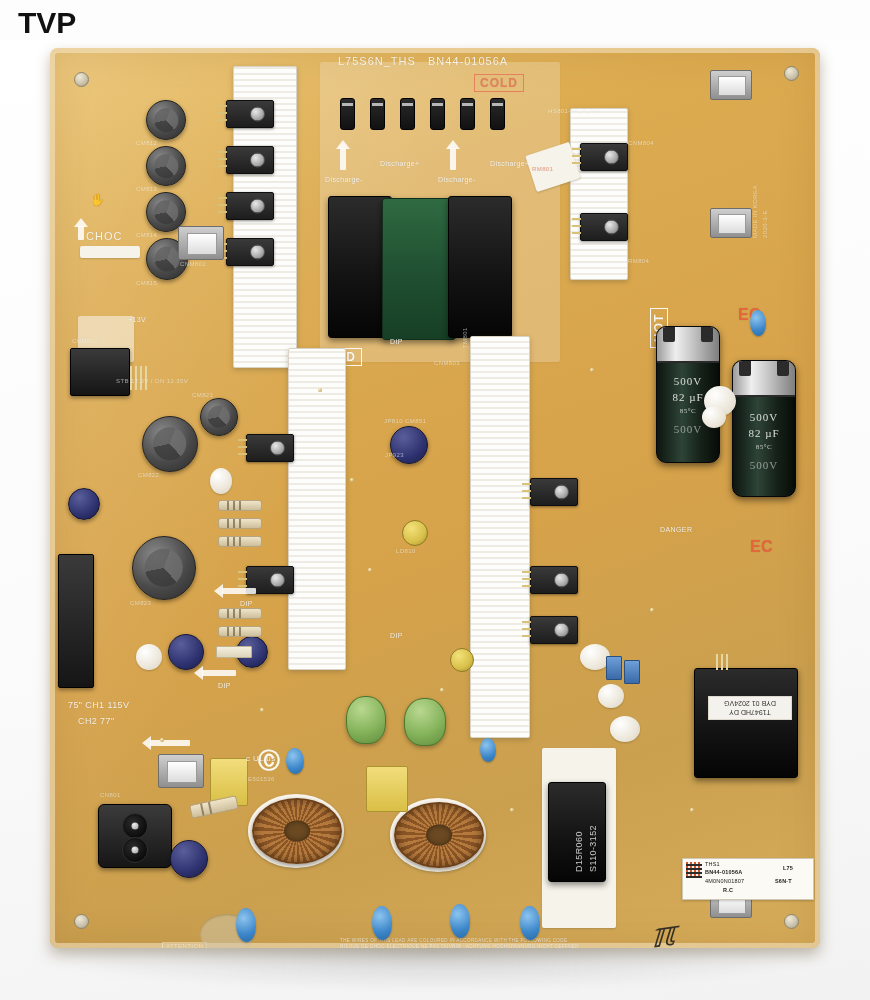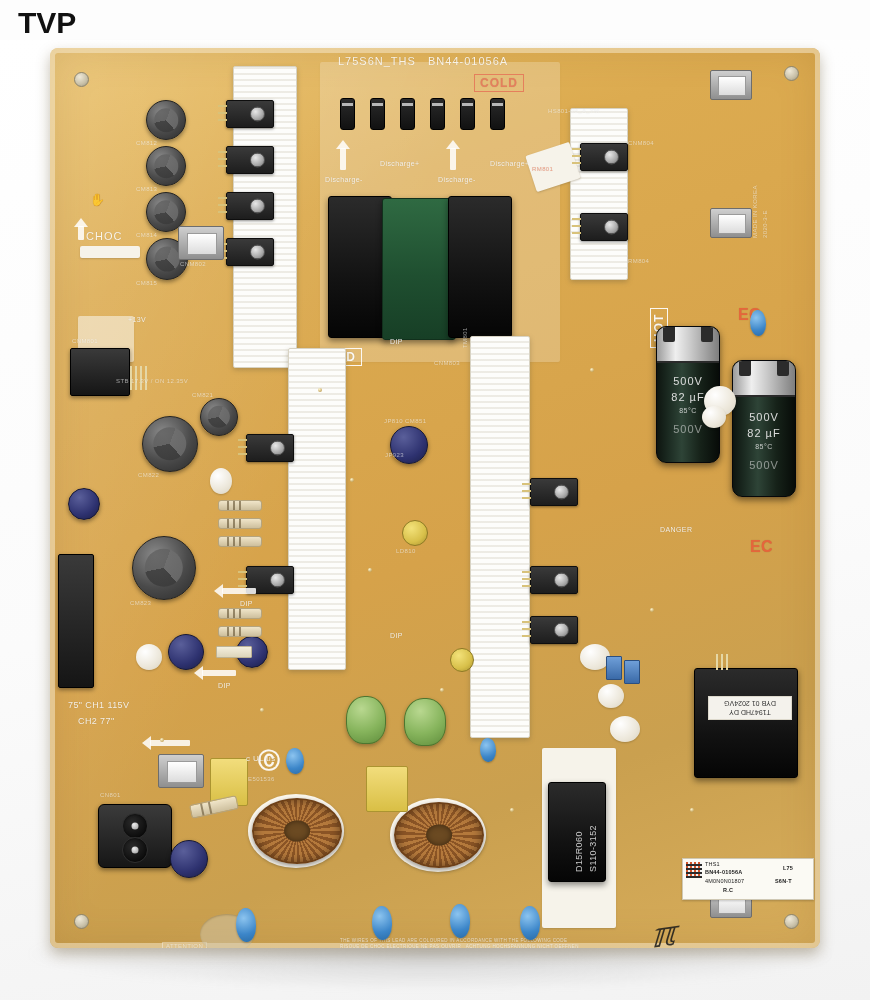--- a/index.html
+++ b/index.html
@@ -126,21 +126,21 @@
     position:absolute;left:0;top:0;width:100%;height:34px;
     background:linear-gradient(90deg,#9b9b9b,#efefef 30%,#c9c9c9 55%,#7e7e7e 100%);
     border-bottom:2px solid #2a2a2a;
   }
   .bigcap .clip{
     position:absolute;top:-5px;width:12px;height:20px;background:#2b2b2b;border-radius:2px;
   }
   .bigcap .txt{
     position:absolute;left:0;width:100%;text-align:center;
     color:#e9e9e9;font-size:11px;letter-spacing:1px;
-    font-family:Liberation Sans, sans-serif;opacity:.92;
+    font-family:Liberation Serif, serif;opacity:.92;
   }
   .bigcap .txt.small{font-size:7px;letter-spacing:.5px;opacity:.8;}
 
   
   .to220{
     position:absolute;width:46px;height:26px;border-radius:2px;
     background:linear-gradient(180deg,#3a3a3a,#1d1d1d);
     border:1px solid #0e0e0e;box-shadow:0 1px 3px rgba(0,0,0,.45);
   }
   .to220:after{

